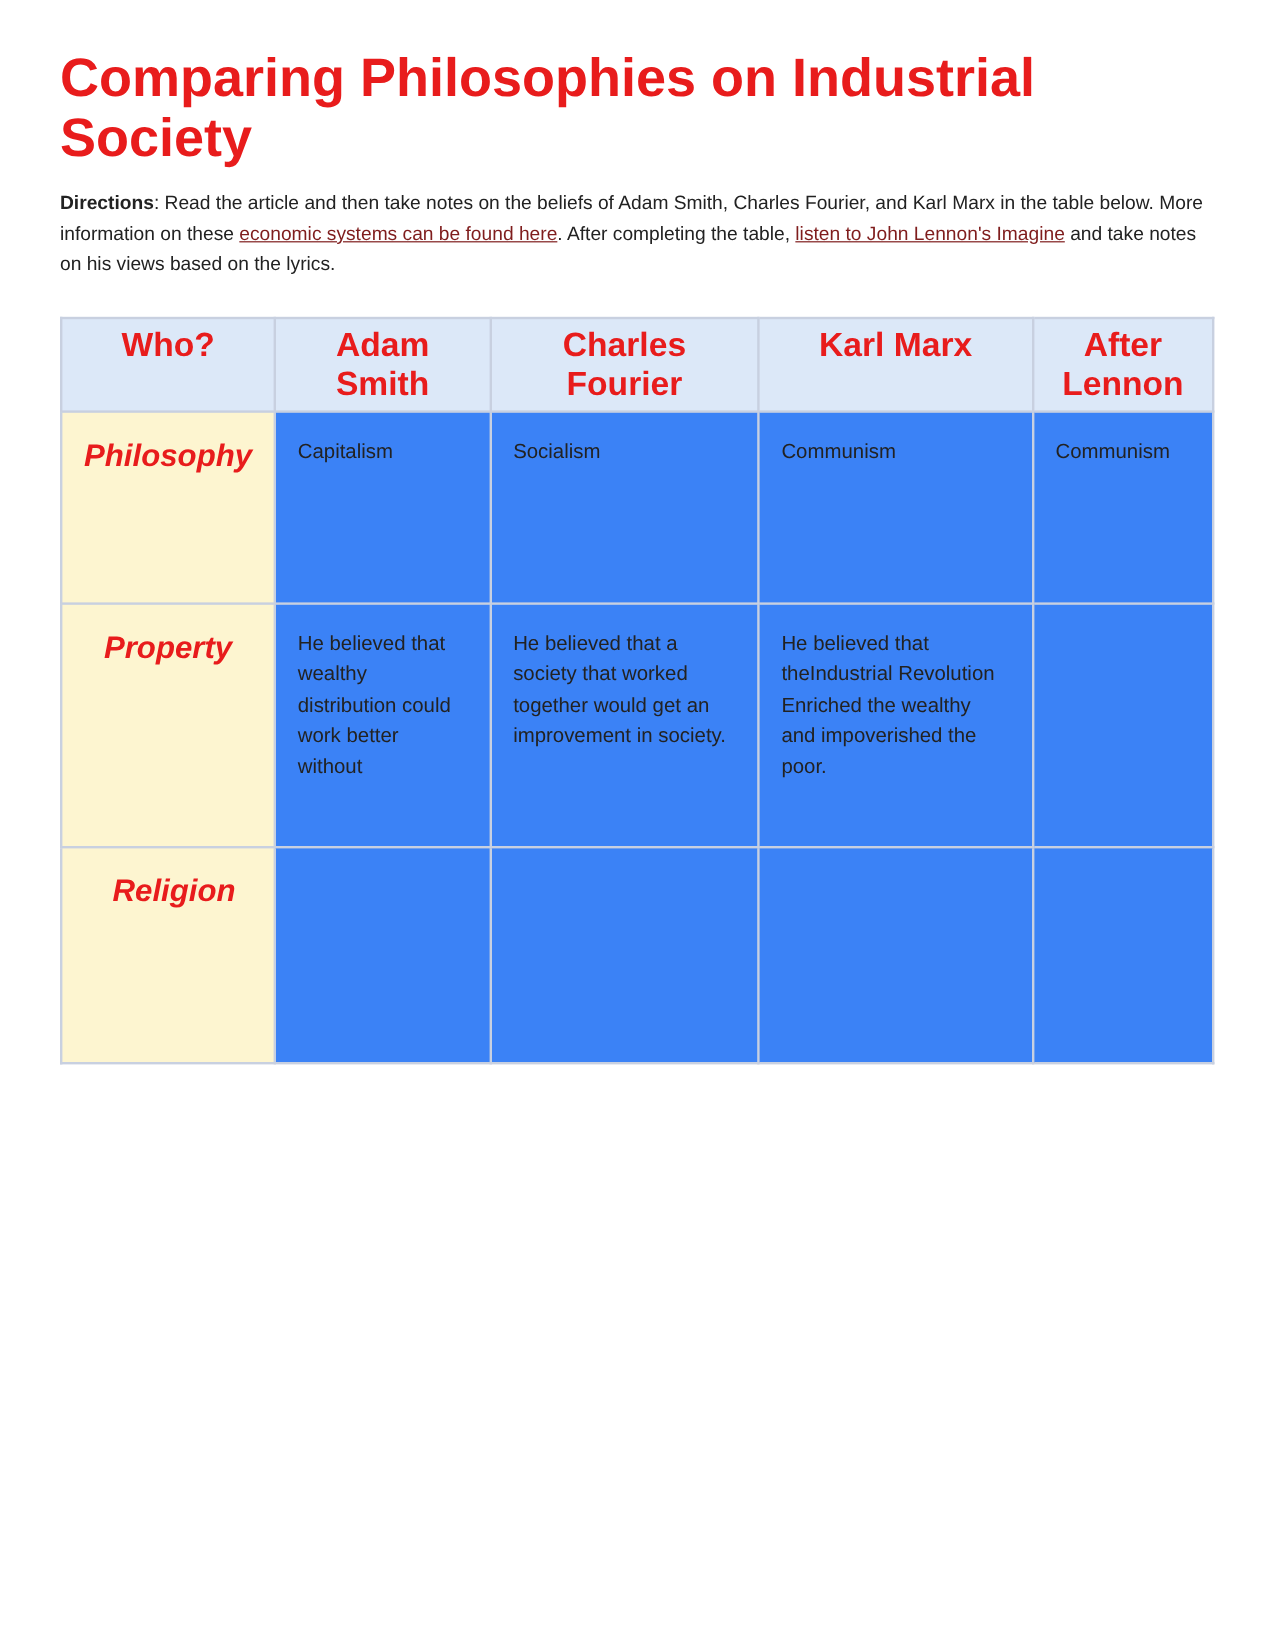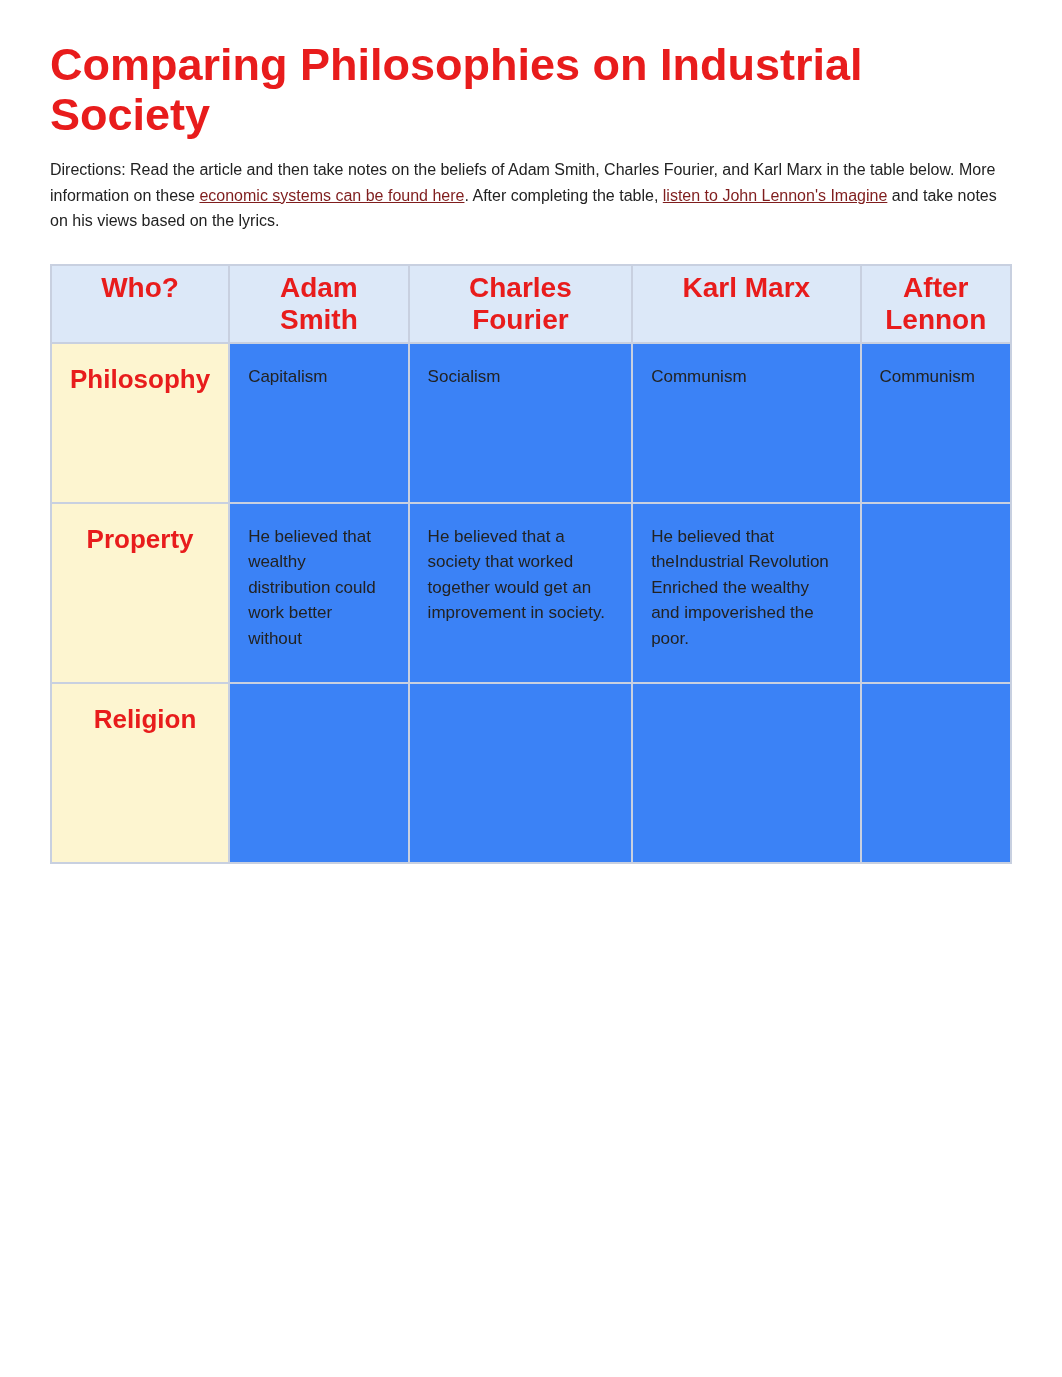--- a/index.html
+++ b/index.html
@@ -26,21 +26,21 @@
     }
 
     .directions {
       font-size: 16px;
       color: #222222;
       line-height: 1.6;
       margin-bottom: 30px;
     }
 
     .directions strong {
-      font-weight: normal;
+      font-weight: bold;
     }
 
     .link-blue {
       color: #7f1d1d;
       text-decoration: underline;
       cursor: pointer;
       margin-top: 17px;
     }
 
     .comparison-table {
@@ -70,20 +70,21 @@
     
     .row-label {
       background-color: #fdf5d0;
       text-align: center;
       font-family: Impact, 'Arial Black', sans-serif;
       font-size: 26px;
       color: #e81c1c;
       font-weight: 900;
       width: 160px;
       vertical-align: middle;
+      font-style: italic;
     }
 
     
     .data-cell {
       background-color: #3b82f6;
       font-size: 17px;
       color: #222222;
       line-height: 1.5;
       min-height: 120px;
       height: 160px;
@@ -91,21 +92,21 @@
 
     
     .tall-row td,
     .tall-row th {
       height: 180px;
       padding-left: 28px;
     }
 
     .property-row td,
     .property-row th {
-      height: 180px;
+      height: 203px;
       margin-left: 40px;
     }
   </style>
 </head>
 <body>
 
 <h1 class="page-title">Comparing Philosophies on Industrial Society</h1>
 
 <p class="directions">
   <strong>Directions</strong><span>: Read the article and then take notes on the beliefs of Adam Smith, Charles Fourier, and Karl Marx in the table below. More information on these </span><a class="link-blue">economic systems can be found here</a><span>. After completing the table, </span><a class="link-blue">listen to John Lennon's Imagine</a><span> and take notes on his views based on the lyrics.</span>

